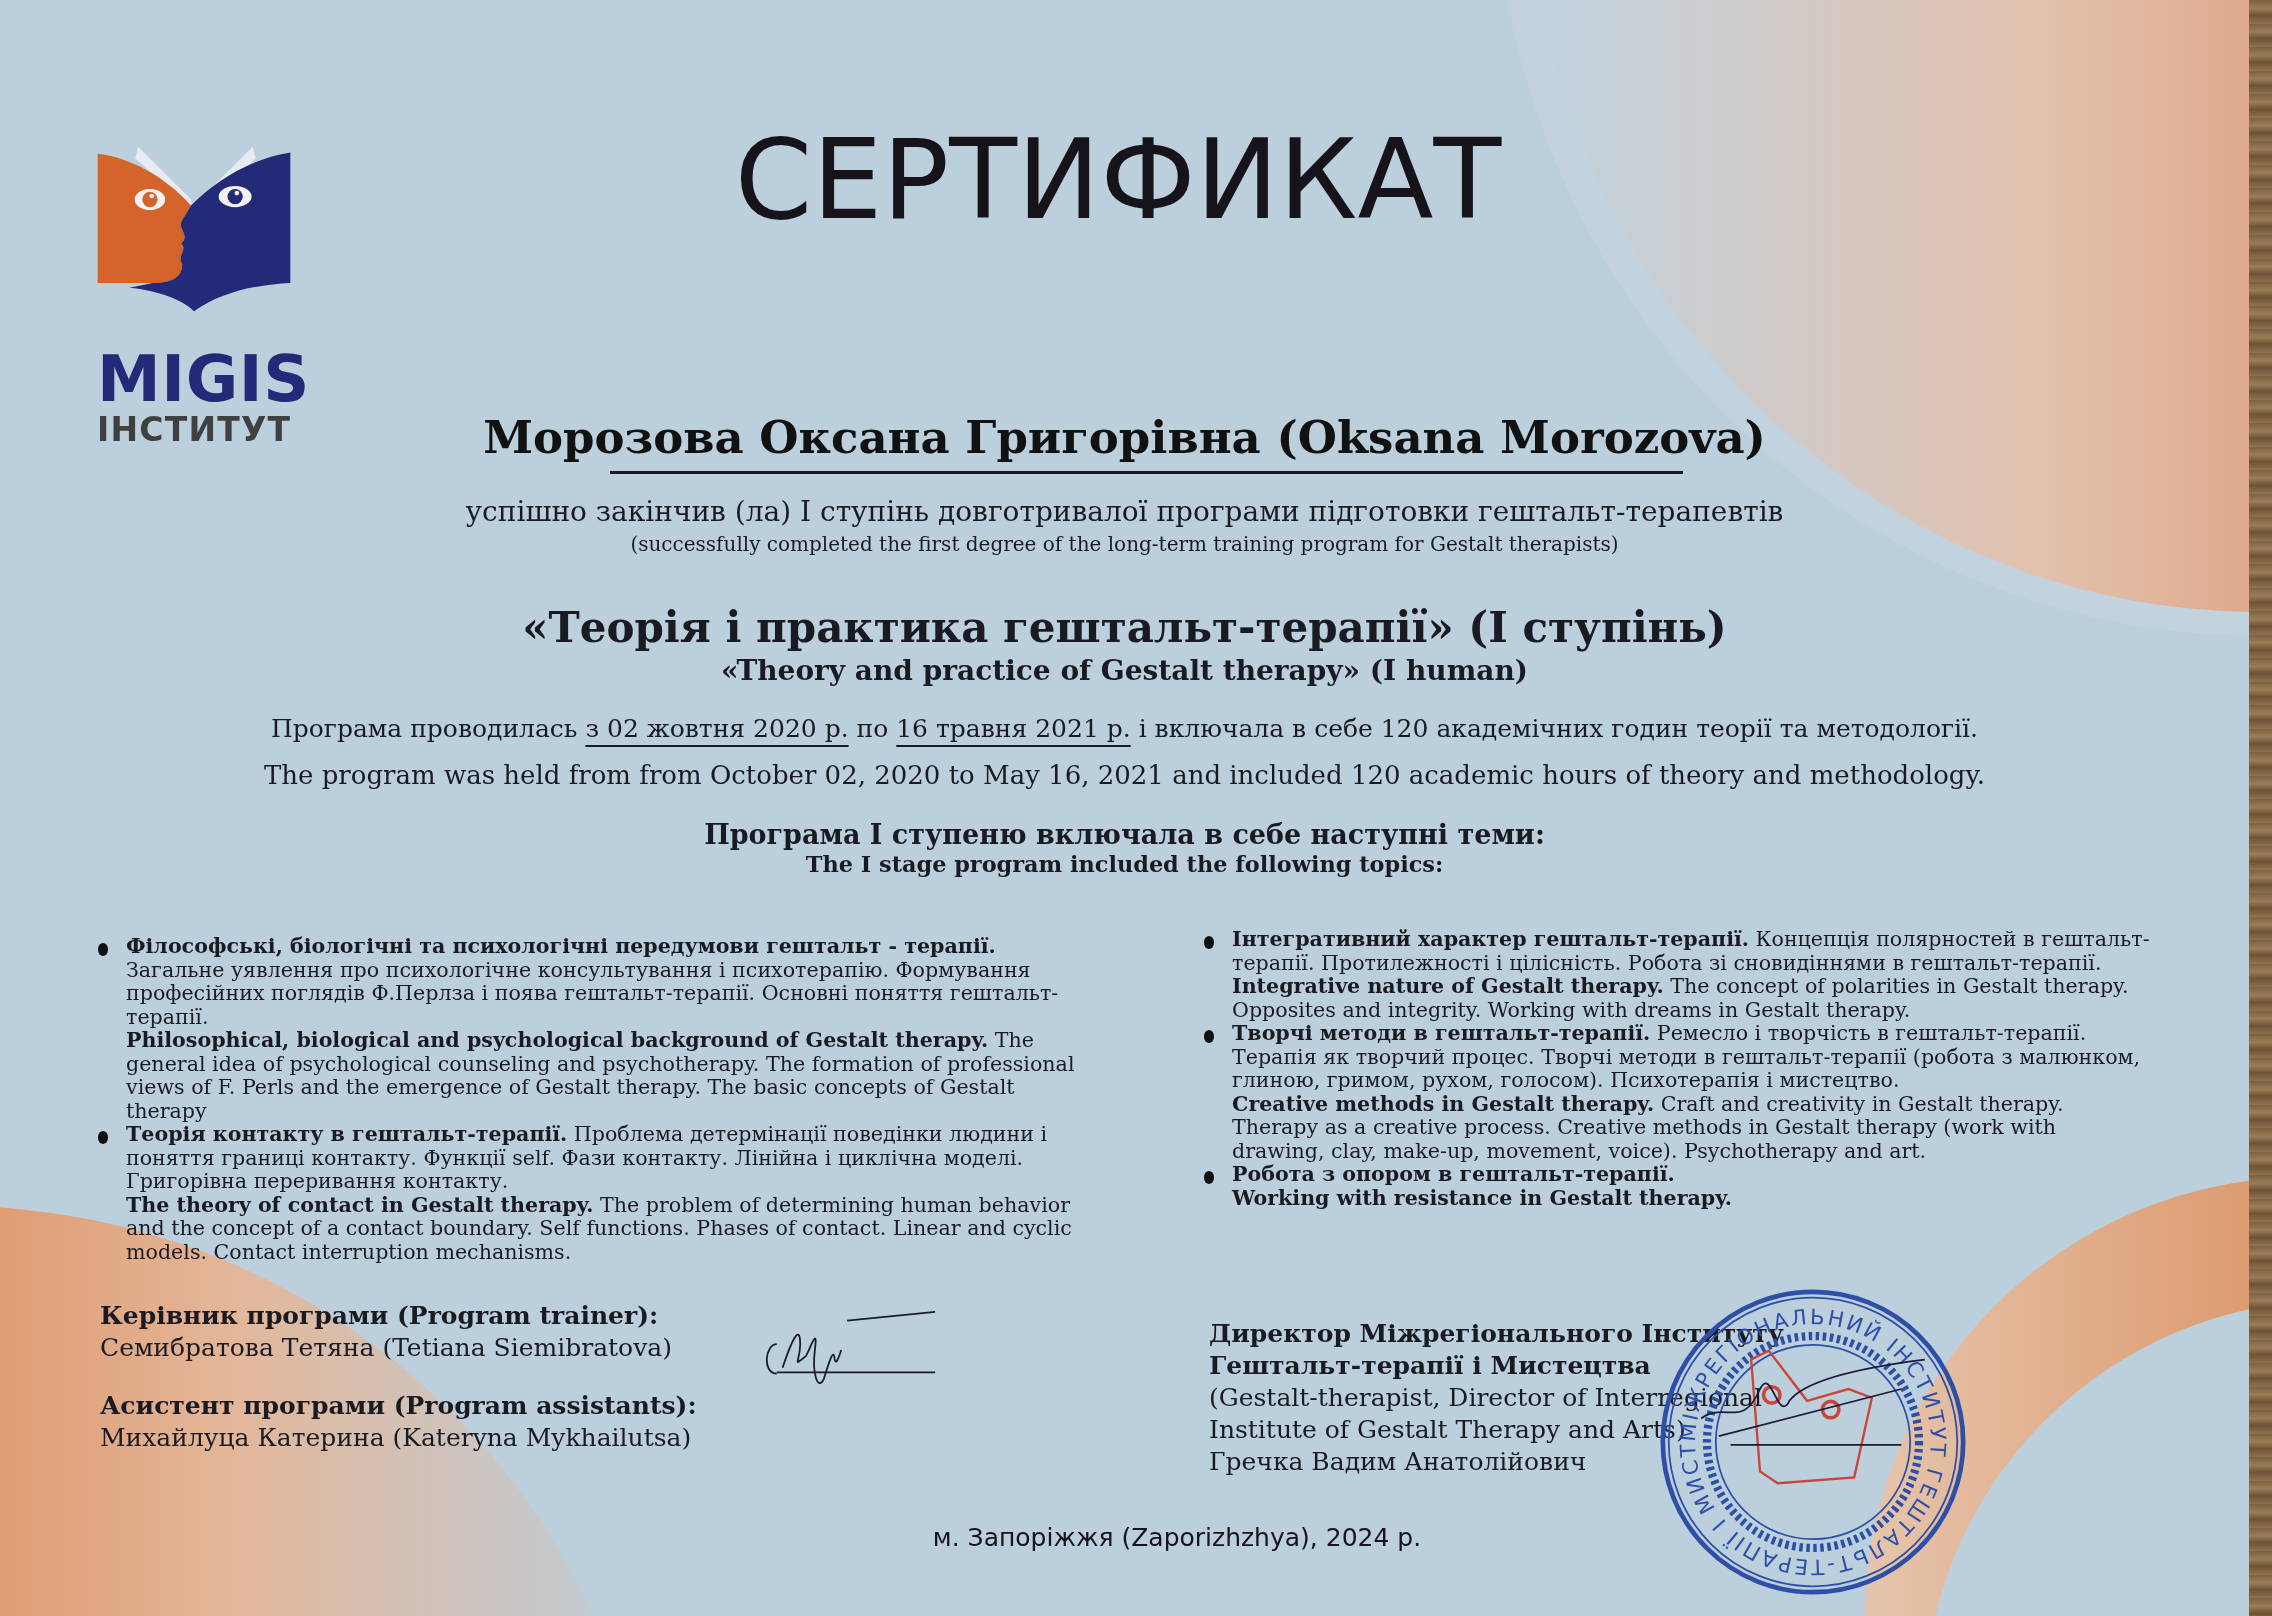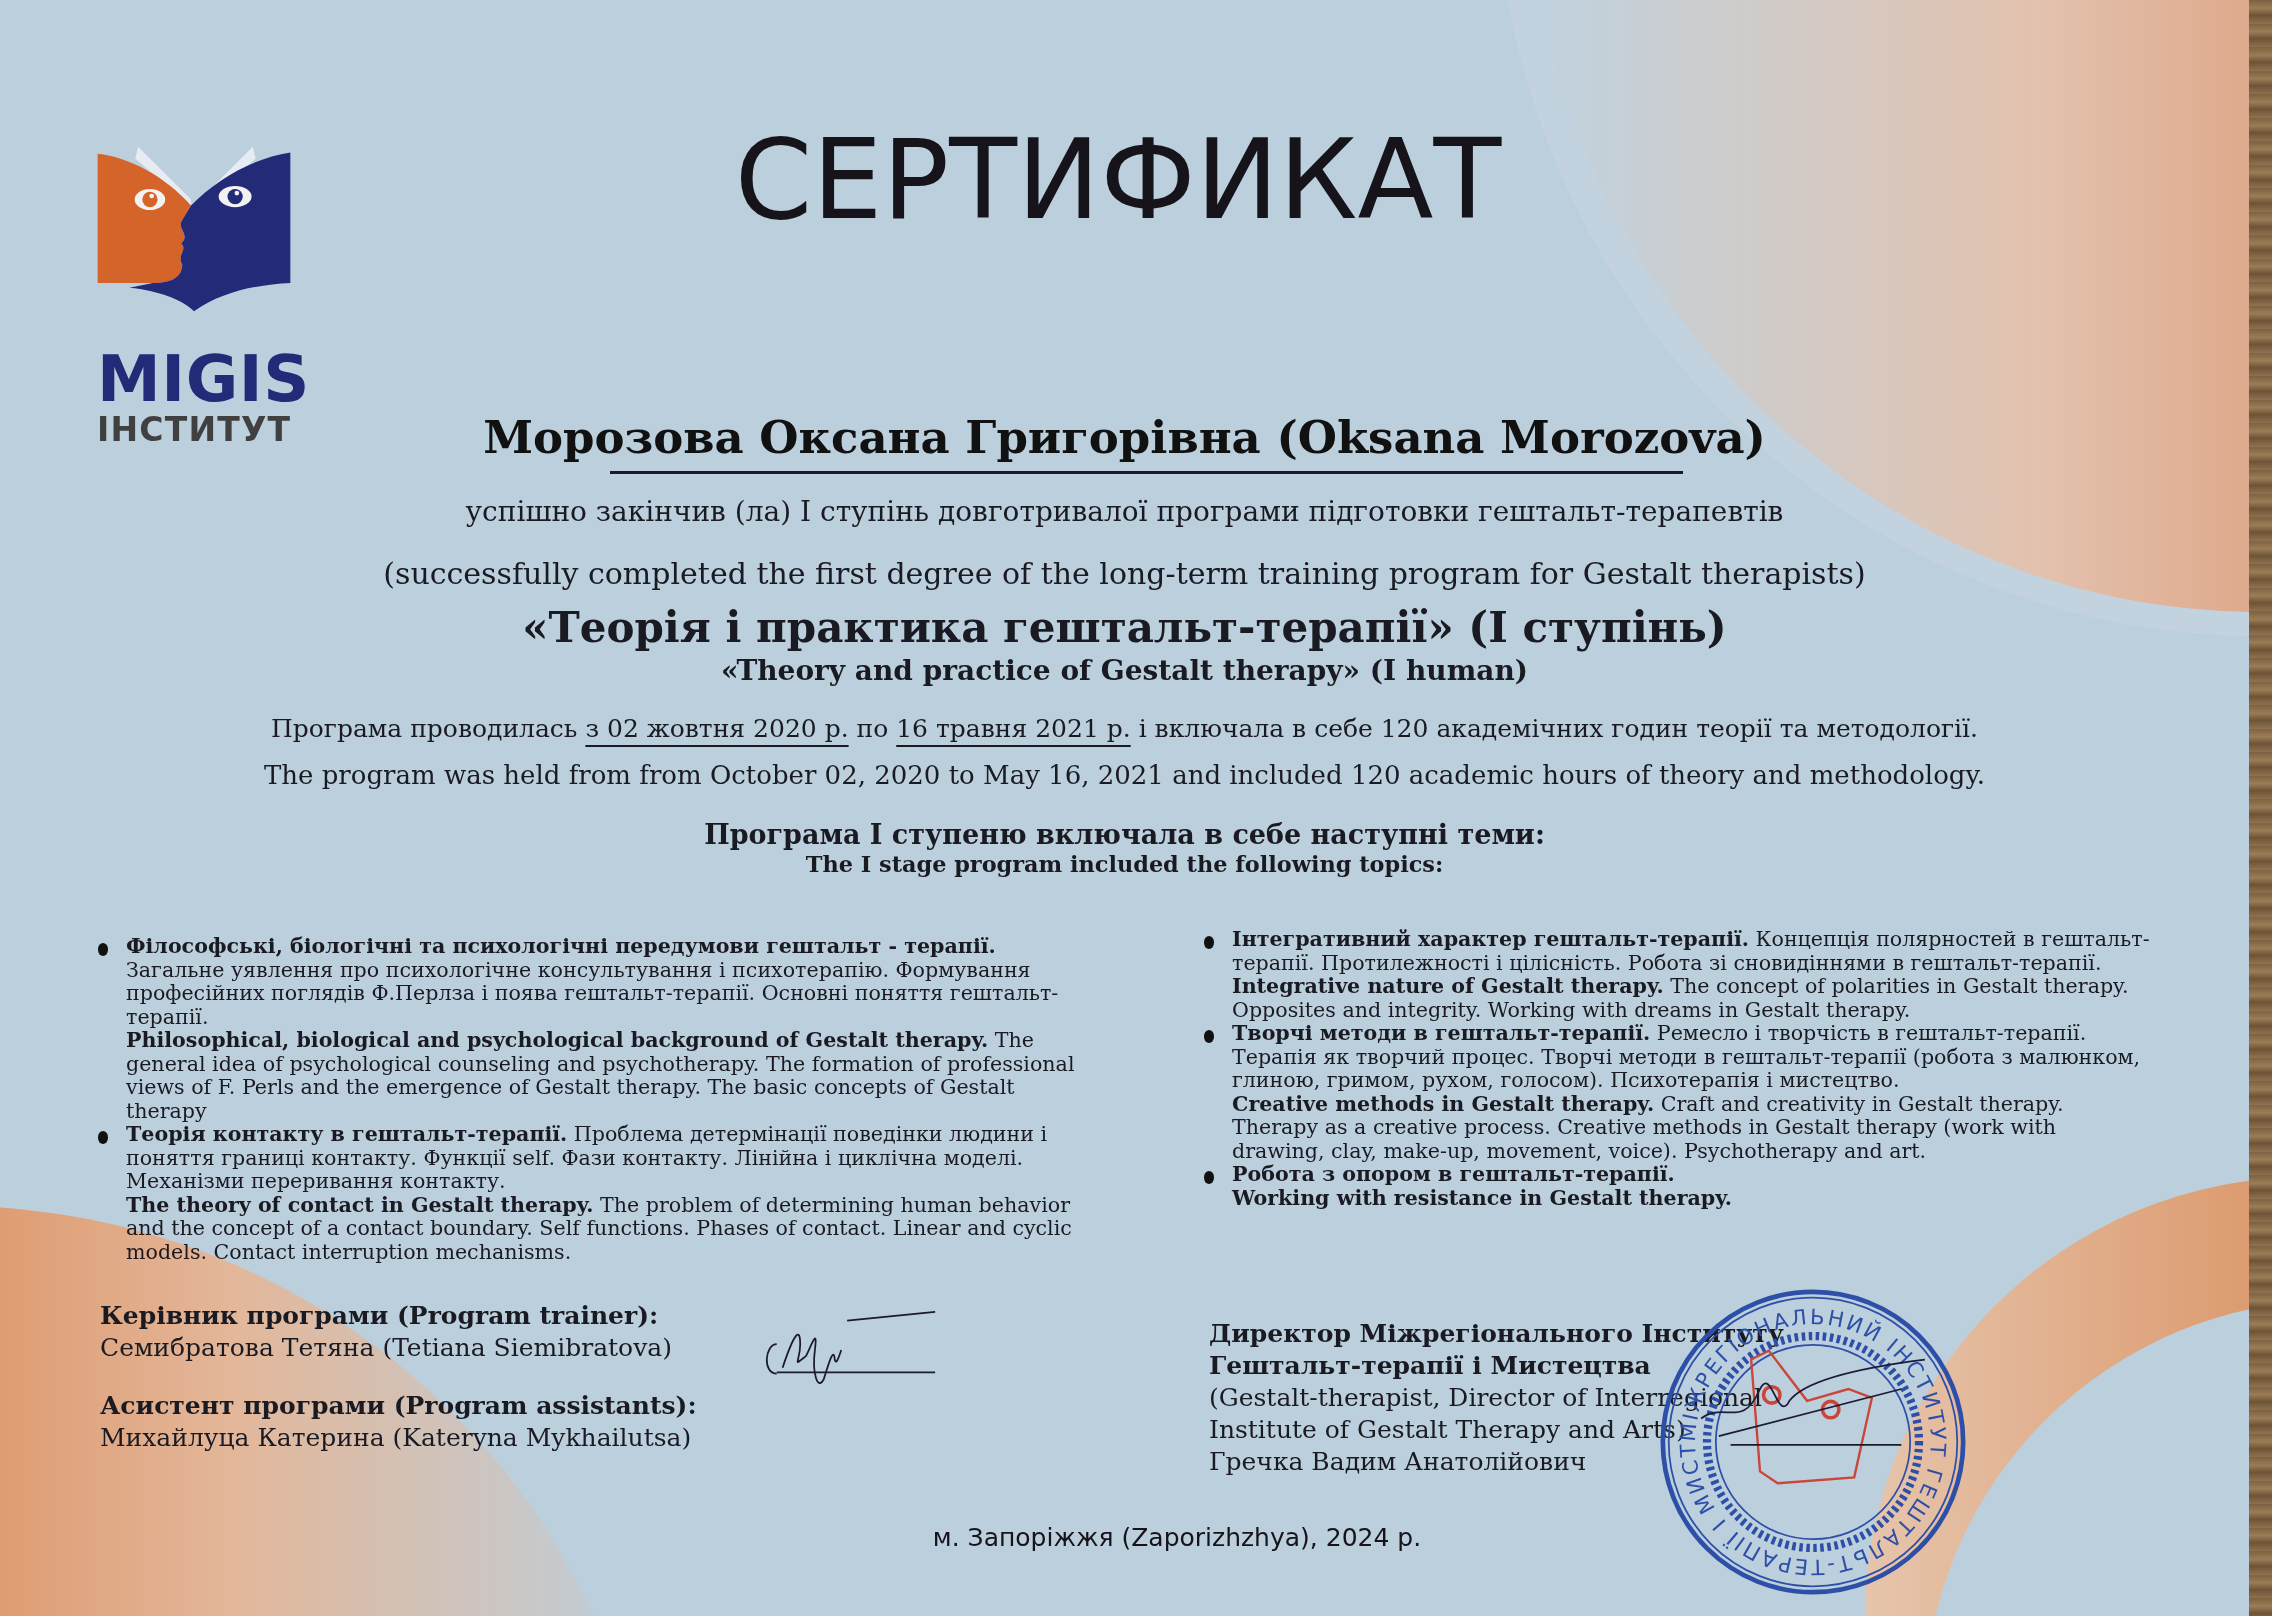--- a/index.html
+++ b/index.html
@@ -67,21 +67,21 @@
 
   .center { position: absolute; left: 177px; width: 1895px; text-align: center; white-space: nowrap; }
   .name {
     top: 411px; font-family: "DejaVu Serif", serif; font-weight: bold;
     font-size: 45px; color: #111;
   }
   .name-line {
     position: absolute; left: 610px; top: 471px; width: 1073px; height: 2.9px; background: #1a1a22;
   }
   .completed { top: 495px; font-size: 28px; }
-  .completed-en { top: 556px; font-size: 30px; text-align: center; }
+  .completed-en { top: 532px; font-size: 20px; text-align: center; }
   .program-title { top: 603px; font-size: 42px; font-weight: bold; }
   .program-title-en { top: 654px; font-size: 28px; font-weight: bold; }
   .held { top: 714px; font-size: 25px; }
   .held .u { text-decoration: underline; text-underline-offset: 8.2px; }
   .held-en { top: 760px; font-size: 26px; }
   .topics-h { top: 819px; font-size: 27px; font-weight: bold; }
   .topics-h-en { top: 851px; font-size: 22.4px; font-weight: bold; }
 
   .col { position: absolute; font-size: 20.6px; line-height: 23.5px; margin-top: 15px; }
   .col.left { left: 94px; top: 920px; width: 1006px; }
@@ -156,21 +156,21 @@
     <div class="center topics-h-en">The I stage program included the following topics:</div>
 
     <div class="col left">
       <div class="topic">
         <span class="bullet"></span>
         <p><span class="b">Філософські, біологічні та психологічні передумови гештальт - терапії.</span><span> Загальне уявлення про психологічне консультування і психотерапію. Формування професійних поглядів  Ф.Перлза і поява гештальт-терапії. Основні поняття гештальт-терапії.</span></p>
         <p><span class="b">Philosophical, biological and psychological background of Gestalt therapy.</span><span> The general idea of psychological counseling and psychotherapy.  The formation of professional views of F. Perls and the emergence of Gestalt therapy. The basic concepts of Gestalt therapy</span></p>
       </div>
       <div class="topic">
         <span class="bullet"></span>
-        <p><span class="b">Теорія контакту в гештальт-терапії.</span><span> Проблема детермінації поведінки людини і поняття границі контакту. Функції self. Фази контакту. Лінійна і циклічна моделі. Механізми переривання контакту.</span></p>
+        <p><span class="b">Теорія контакту в гештальт-терапії.</span><span> Проблема детермінації поведінки людини і поняття границі контакту. Функції self. Фази контакту. Лінійна і циклічна моделі. Григорівна переривання контакту.</span></p>
         <p><span class="b">The theory of contact in Gestalt therapy.</span><span> The problem of determining human behavior and the concept of a contact boundary. Self functions. Phases of contact. Linear and cyclic models. Contact interruption mechanisms.</span></p>
       </div>
     </div>
 
     <div class="col right">
       <div class="topic">
         <span class="bullet"></span>
         <p><span class="b">Інтегративний характер гештальт-терапії.</span><span> Концепція полярностей в гештальт-терапії. Протилежності і цілісність. Робота зі сновидіннями в гештальт-терапії.</span></p>
         <p><span class="b">Integrative nature of Gestalt therapy.</span><span> The concept of polarities in Gestalt therapy. Opposites and integrity. Working with dreams in Gestalt therapy.</span></p>
       </div>

